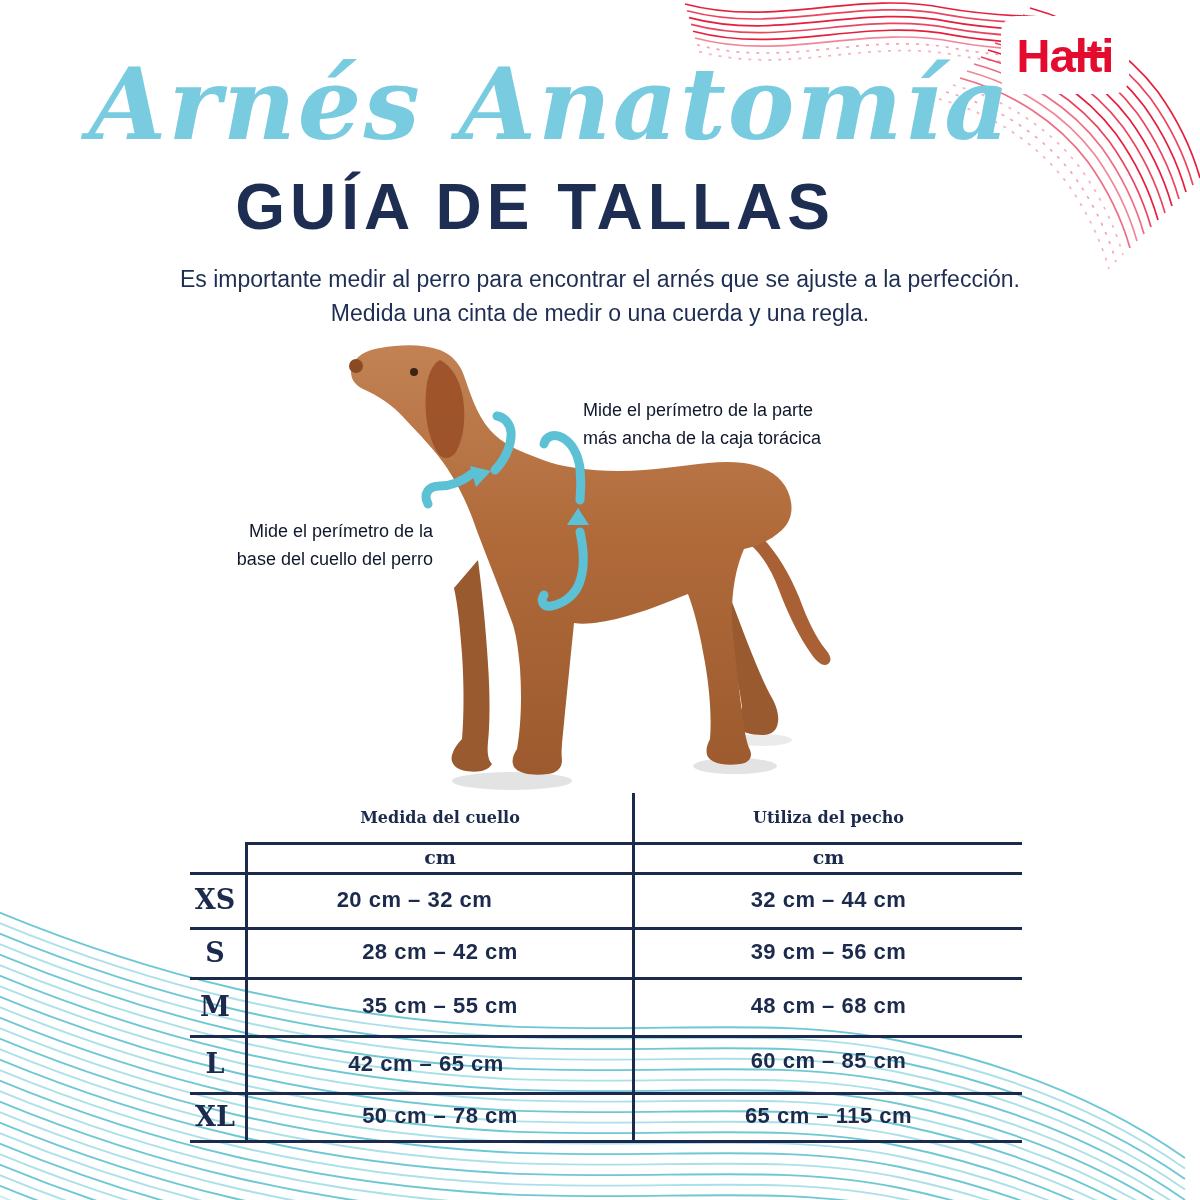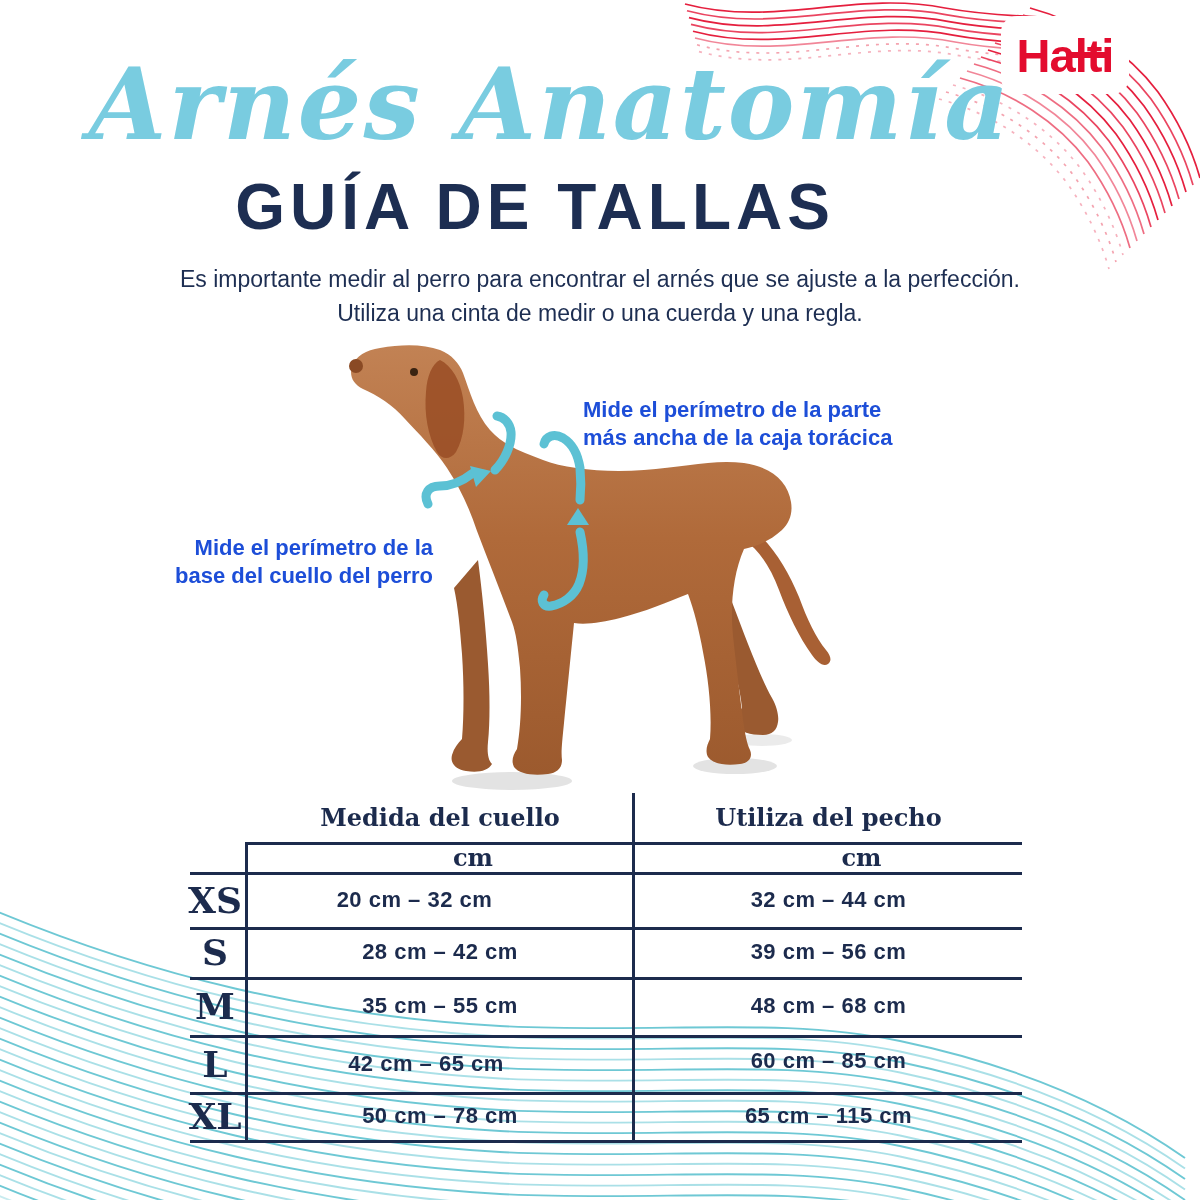--- a/index.html
+++ b/index.html
@@ -19,32 +19,32 @@
   .halti-bar{position:absolute;left:54%;top:46%;width:31%;height:6px;background:#e30c2e;}
   
   .title-script{left:0;top:52px;width:1100px;text-align:center;z-index:3;
     font-family:"DejaVu Serif",serif;font-style:italic;font-weight:bold;
     font-size:100px;line-height:1.05;color:#79cce0;letter-spacing:2px;}
   .title-main{left:0;top:170px;width:1070px;text-align:center;z-index:3;
     font-weight:bold;font-size:64px;letter-spacing:5px;color:#1d2e52;}
   .intro{left:0;top:262px;width:1200px;text-align:center;z-index:3;
     font-weight:normal;font-size:23px;line-height:34px;color:#1d2e52;}
   
-  .diagram-label{z-index:4;font-weight:bold;font-size:22px;line-height:28px;color:#1d4ed8;}
+  .diagram-label{z-index:4;font-weight:normal;font-size:18px;line-height:28px;color:#0f172a;}
   .chest-label{left:583px;top:396px;text-align:left;}
-  .neck-label{left:153px;top:517px;width:280px;text-align:right;margin-top:17px;}
+  .neck-label{left:153px;top:517px;width:280px;text-align:right;}
   
   .size-table{left:185px;top:793px;width:837px;height:350px;z-index:5;}
   .hline{position:absolute;height:3px;background:#1c2b4d;}
   .vline{position:absolute;width:3px;background:#1c2b4d;}
   .t-cell{position:absolute;display:flex;align-items:center;justify-content:center;}
   .slab{font-family:"DejaVu Serif",serif;font-weight:bold;color:#1c2b4d;}
-  .t-colhead{font-size:24px;}
-  .t-unit{font-size:24px;margin-left:33px;}
-  .t-size{font-size:36px;}
+  .t-colhead{font-size:16px;}
+  .t-unit{font-size:19px;}
+  .t-size{font-size:27px;}
   .t-val{font-weight:bold;font-size:22px;color:#1c2b4d;letter-spacing:0.5px;}
 </style>
 </head>
 <body>
 
 <svg class="abs red-waves" viewBox="0 0 540 310">
   <defs>
     <path id="rwA" d="M 25 4 C 115 28 195 -10 285 8 C 340 18 370 14 405 20" fill="none"></path>
     <path id="rwB" d="M 370 8 C 422 22 468 52 498 92 C 518 120 532 150 540 178" fill="none"></path>
   </defs>
@@ -116,21 +116,21 @@
 
 <div class="abs halti-logo">
   <span class="halti-text">Halti</span>
   <span class="halti-bar"></span>
 </div>
 
 <div class="abs title-script">Arnés Anatomía</div>
 <div class="abs title-main">GUÍA DE TALLAS</div>
 <div class="abs intro">
   <div>Es importante medir al perro para encontrar el arnés que se ajuste a la perfección.</div>
-  <div>Utiliza una cinta de medir o una cuerda y una regla.</div>
+  <div>Medida una cinta de medir o una cuerda y una regla.</div>
 </div>
 
 <svg class="abs" style="left:330px;top:330px;width:580px;height:470px;z-index:2" viewBox="330 330 580 470">
   <defs>
     <linearGradient id="dg" x1="0" y1="0" x2="0" y2="1">
       <stop offset="0" stop-color="#c28254"></stop>
       <stop offset="0.45" stop-color="#b06a3a"></stop>
       <stop offset="1" stop-color="#9c5a2e"></stop>
     </linearGradient>
   </defs>

